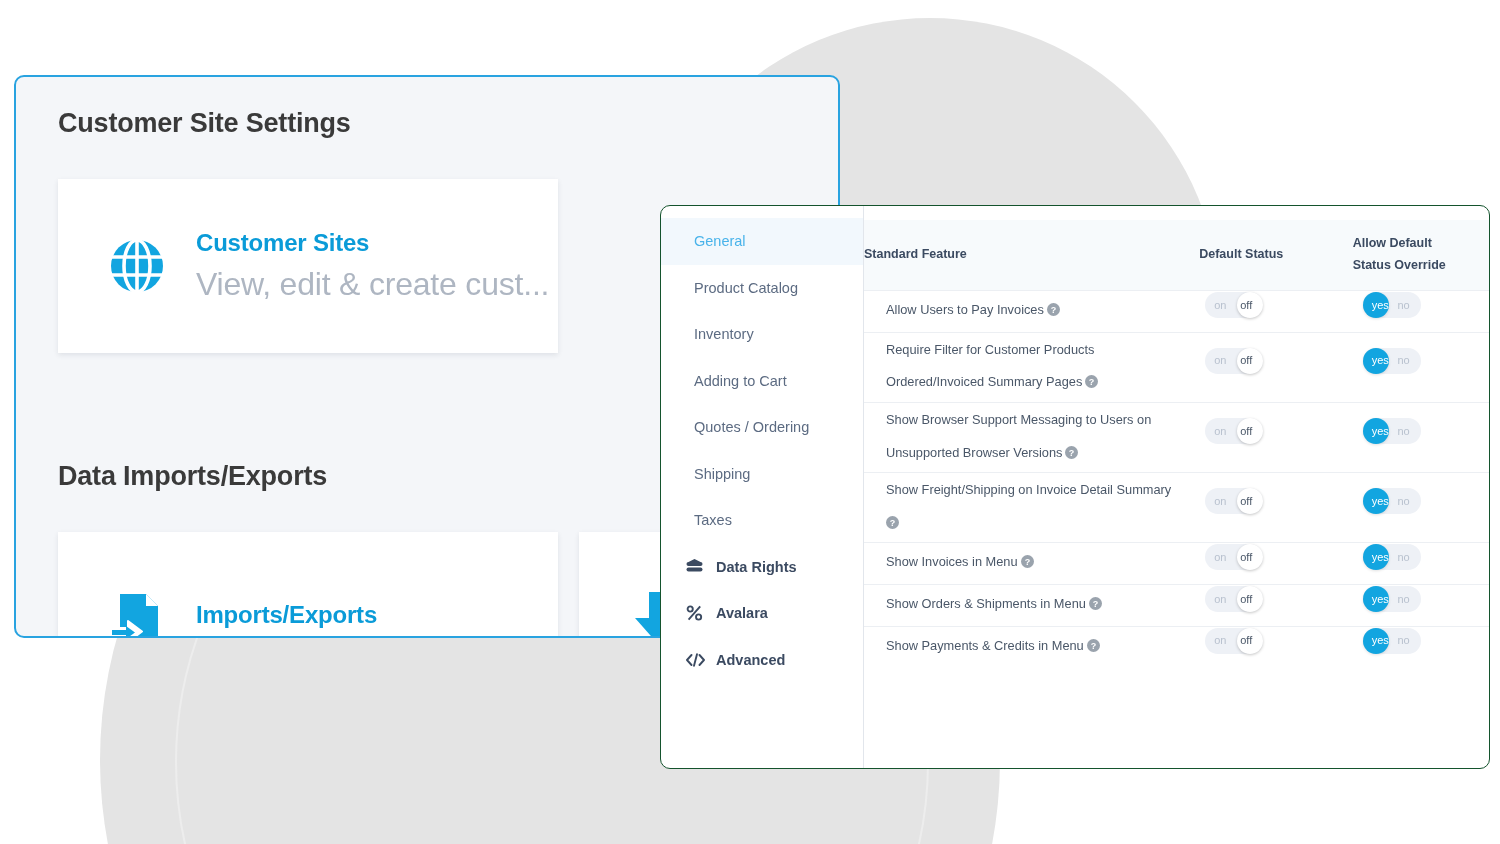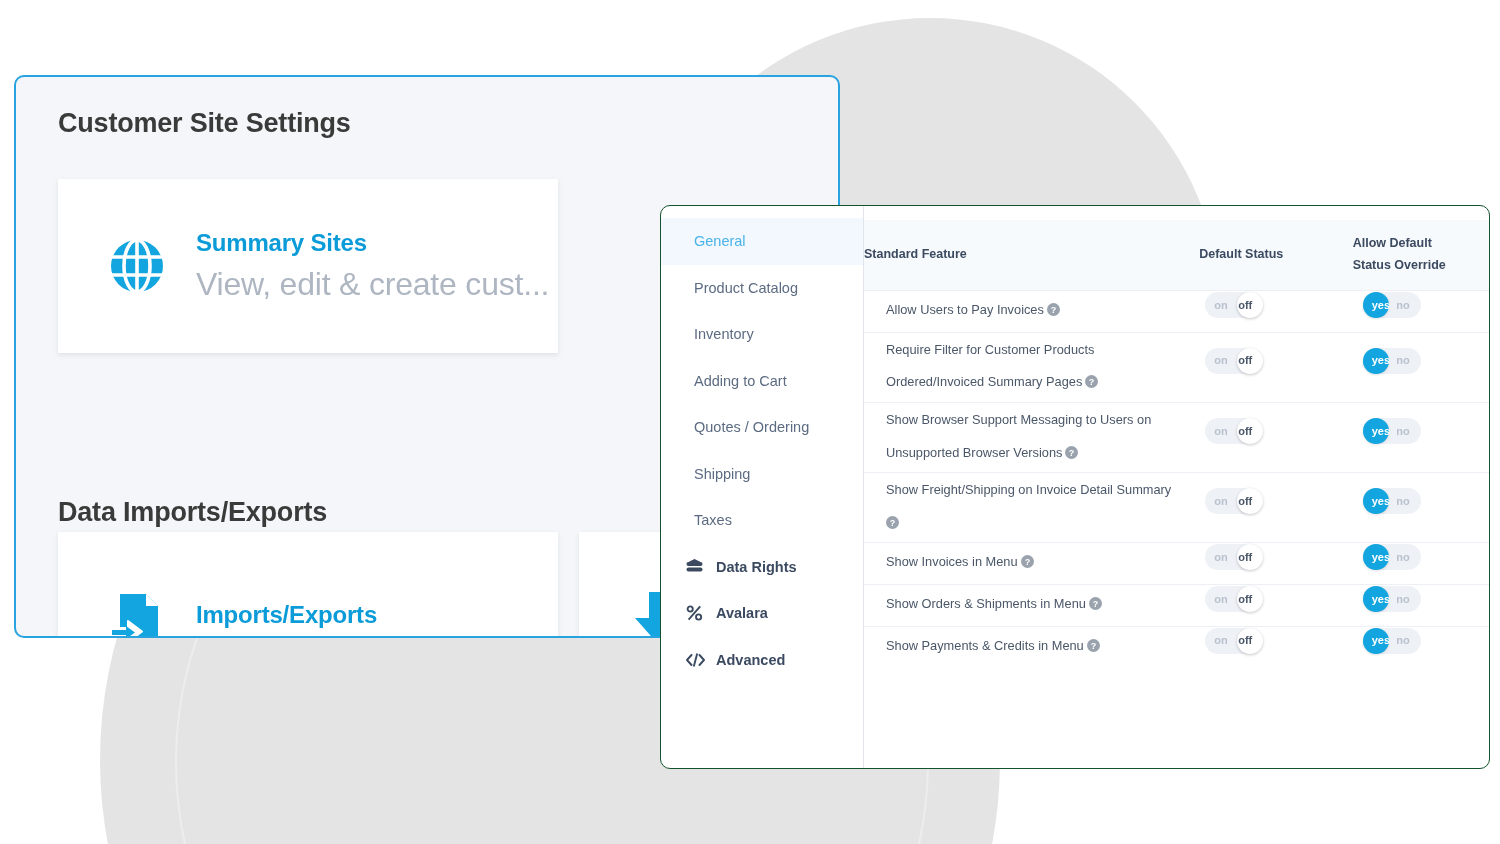--- a/index.html
+++ b/index.html
@@ -67,21 +67,21 @@
   }
   .lp-title {
     position: absolute;
     left: 42px;
     font-size: 27px;
     font-weight: bold;
     color: #3a3a3a;
     letter-spacing: -0.2px;
   }
   .lp-title.t1 { top: 31px; }
-  .lp-title.t2 { top: 384px; margin-top: 36px; }
+  .lp-title.t2 { top: 384px; }
 
   .card {
     position: absolute;
     background: #ffffff;
     box-shadow: 0 2px 5px rgba(40,50,70,0.10);
   }
   .card-a {
     left: 42px;
     top: 102px;
     width: 500px;
@@ -231,21 +231,21 @@
     width: 58px;
     height: 26px;
     border-radius: 13px;
     background: #eef1f6;
     position: relative;
     box-sizing: border-box;
   }
   .toggle span {
     position: absolute;
     font-size: 11px;
-    font-weight: bold;
+    font-weight: normal;
     line-height: 1;
   }
   .toggle .lbl-l { left: 9px; color: #b9c2cf; }
   .toggle .lbl-r { right: 11px; color: #b9c2cf; }
 
   .toggle .knob {
     position: absolute;
     width: 26px;
     height: 26px;
     border-radius: 50%;
@@ -288,21 +288,21 @@
           <circle cx="28" cy="28" r="26" fill="#12a5e0"></circle>
           <g stroke="#ffffff" stroke-width="3.6" fill="none">
             <line x1="2" y1="19" x2="54" y2="19"></line>
             <line x1="2" y1="37" x2="54" y2="37"></line>
             <line x1="28" y1="2" x2="28" y2="54"></line>
             <ellipse cx="28" cy="28" rx="13" ry="26"></ellipse>
           </g>
         </svg>
       </div>
       <div class="card-text">
-        <div class="card-head">Summary Sites</div>
+        <div class="card-head">Customer Sites</div>
         <div class="card-sub">View, edit &amp; create cust...</div>
       </div>
     </div>
   </div>
 
   <div class="lp-title t2">Data Imports/Exports</div>
 
   <div class="card card-b">
     <div class="card-inner">
       <div class="card-icon">

